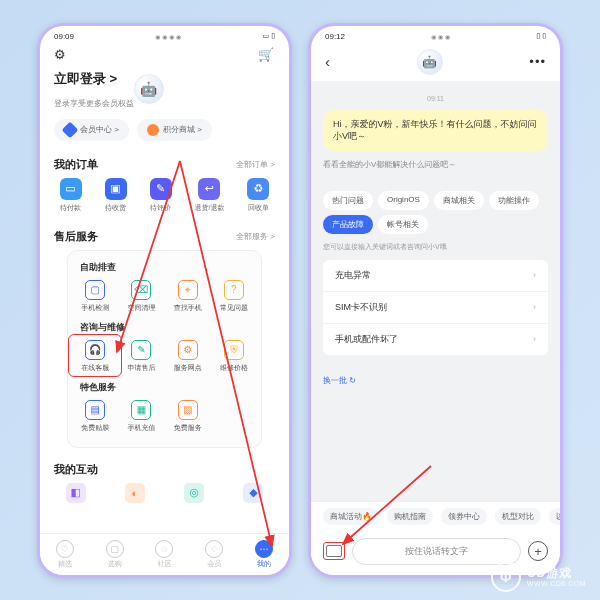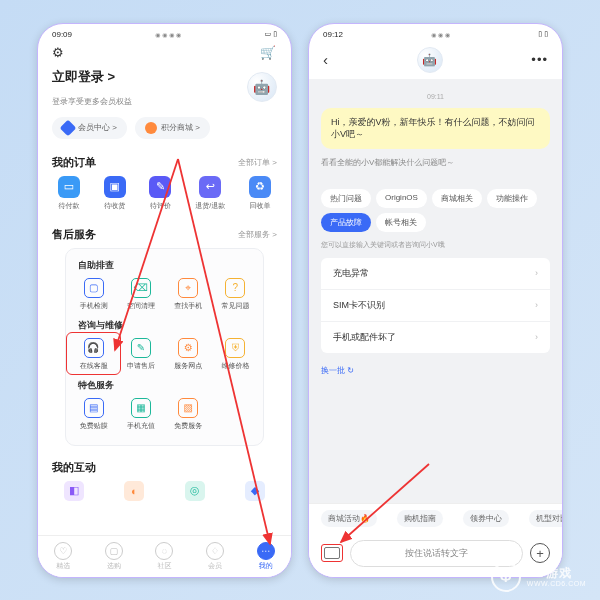--- a/index.html
+++ b/index.html
@@ -1,25 +1,25 @@
 <!DOCTYPE html>
 <html><head>
 <meta charset="utf-8">
 <style>
 *{box-sizing:border-box;margin:0;padding:0;font-family:-apple-system,BlinkMacSystemFont,"PingFang SC","Microsoft YaHei",sans-serif}
 body{width:600px;height:600px;background:linear-gradient(135deg,#c5dcf5,#d4e5f7);display:flex;justify-content:center;align-items:center;gap:16px;position:relative;overflow:hidden}
-.phone{width:255px;height:555px;background:#fff;border-radius:26px;border:1px solid #c4b5fd;box-shadow:0 2px 8px rgba(0,0,0,.15);position:relative;overflow:hidden;display:flex;flex-direction:column}
+.phone{width:255px;height:555px;background:#fff;border-radius:26px;border:3px solid #c4b5fd;box-shadow:0 2px 8px rgba(0,0,0,.15);position:relative;overflow:hidden;display:flex;flex-direction:column}
 .statusbar{display:flex;justify-content:space-between;align-items:center;padding:6px 14px 2px;font-size:8px;color:#222}
 .status-right{display:flex;gap:3px;align-items:center}
 .status-right span{font-size:7px}
 
 .hdr{display:flex;justify-content:space-between;align-items:center;padding:4px 14px}
 .settings-icon{font-size:13px;color:#333}
 .cart-icon{font-size:13px;color:#333}
-.login-row{display:flex;justify-content:space-between;align-items:center;padding:4px 14px 10px}
+.login-row{display:flex;justify-content:flex-start;align-items:center;padding:4px 14px 10px}
 .login-text{font-size:13px;font-weight:700;color:#222}
 .login-sub{font-size:8px;color:#888;margin-top:10px}
 .avatar{width:30px;height:30px;border-radius:50%;background:radial-gradient(circle at 30% 30%,#fff,#d8e6f5);border:1px solid #e2e9f2;display:flex;align-items:center;justify-content:center;font-size:14px}
 .pill-row{display:flex;gap:8px;padding:0 14px 10px}
 .pill{background:#f3f5f8;border-radius:14px;padding:5px 10px;font-size:8px;color:#666;display:flex;align-items:center;gap:4px}
 .pill .pv{width:12px;height:12px;background:#3a6af6;border-radius:3px;transform:rotate(45deg)}
 .pill .po{width:12px;height:12px;background:#ff8a3d;border-radius:50%}
 .section-hdr{display:flex;justify-content:space-between;align-items:center;padding:6px 14px 6px}
 .section-hdr h3{font-size:11px;font-weight:700;color:#222}
 .section-hdr a{font-size:8px;color:#999}
@@ -56,25 +56,25 @@
 .dots{font-size:13px;color:#333;letter-spacing:1px}
 .chat-avatar{width:26px;height:26px;border-radius:50%;background:radial-gradient(circle at 30% 30%,#fff,#d8e6f5);border:1px solid #e2e9f2;display:flex;align-items:center;justify-content:center;font-size:12px}
 .chat-body{flex:1;background:#f1f2f4;padding:10px 12px;overflow:hidden;display:flex;flex-direction:column}
 .chat-time{text-align:center;font-size:7px;color:#aaa;margin:4px 0 8px}
 .msg{background:#fef9c3;border-radius:10px;padding:8px 10px;font-size:9px;color:#333;margin-bottom:8px;line-height:1.4}
 .msg-sm{font-size:8px;color:#888;margin-bottom:21px}
 .chip-row{display:flex;flex-wrap:wrap;gap:5px;margin-bottom:6px}
 .chip{background:#fff;border-radius:12px;padding:4px 9px;font-size:8px;color:#555}
 .chip.on{background:#3a6af6;color:#fff}
 .tip{font-size:7px;color:#999;margin:2px 0 8px}
-.qrw{background:#fff;border-radius:6px;overflow:hidden;margin-bottom:12px}
+.qrw{background:#fff;border-radius:6px;overflow:hidden;margin-bottom:20px}
 .qrw div{padding:9px 12px;font-size:9px;color:#333;border-bottom:1px solid #f0f1f3;display:flex;justify-content:space-between;align-items:center}
 .qrw div:last-child{border-bottom:none}
 .refresh{font-size:8px;color:#3a6af6;margin-bottom:12px}
-.sug-row{display:flex;gap:20px;padding:6px 12px;background:#fff;border-top:1px solid #eee;font-size:8px;color:#666;overflow:hidden;white-space:nowrap}
+.sug-row{display:flex;gap:8px;padding:6px 12px;background:#fff;border-top:1px solid #eee;font-size:8px;color:#666;overflow:hidden;white-space:nowrap}
 .sug-row span{padding:3px 7px;background:#f3f5f8;border-radius:10px}
 .input-row{display:flex;align-items:center;gap:7px;padding:7px 12px 10px;background:#fff}
 .kb-box{width:22px;height:18px;border:1.5px solid #e33;border-radius:3px;display:flex;align-items:center;justify-content:center;font-size:9px;position:relative}
 .kb-box::before{content:'';position:absolute;inset:2px;border:1px solid #777;border-radius:2px}
 .voice-input{flex:1;border:1px solid #ddd;border-radius:16px;padding:6px;text-align:center;font-size:9px;color:#888}
 .plus{width:20px;height:20px;border:1.2px solid #555;border-radius:50%;display:flex;align-items:center;justify-content:center;font-size:13px;color:#555}
 
 .arrow-svg{position:absolute;top:0;left:0;width:100%;height:100%;pointer-events:none}
 
 .wm{position:absolute;right:14px;bottom:8px;display:flex;align-items:center;gap:6px;color:#fff;opacity:.85}

